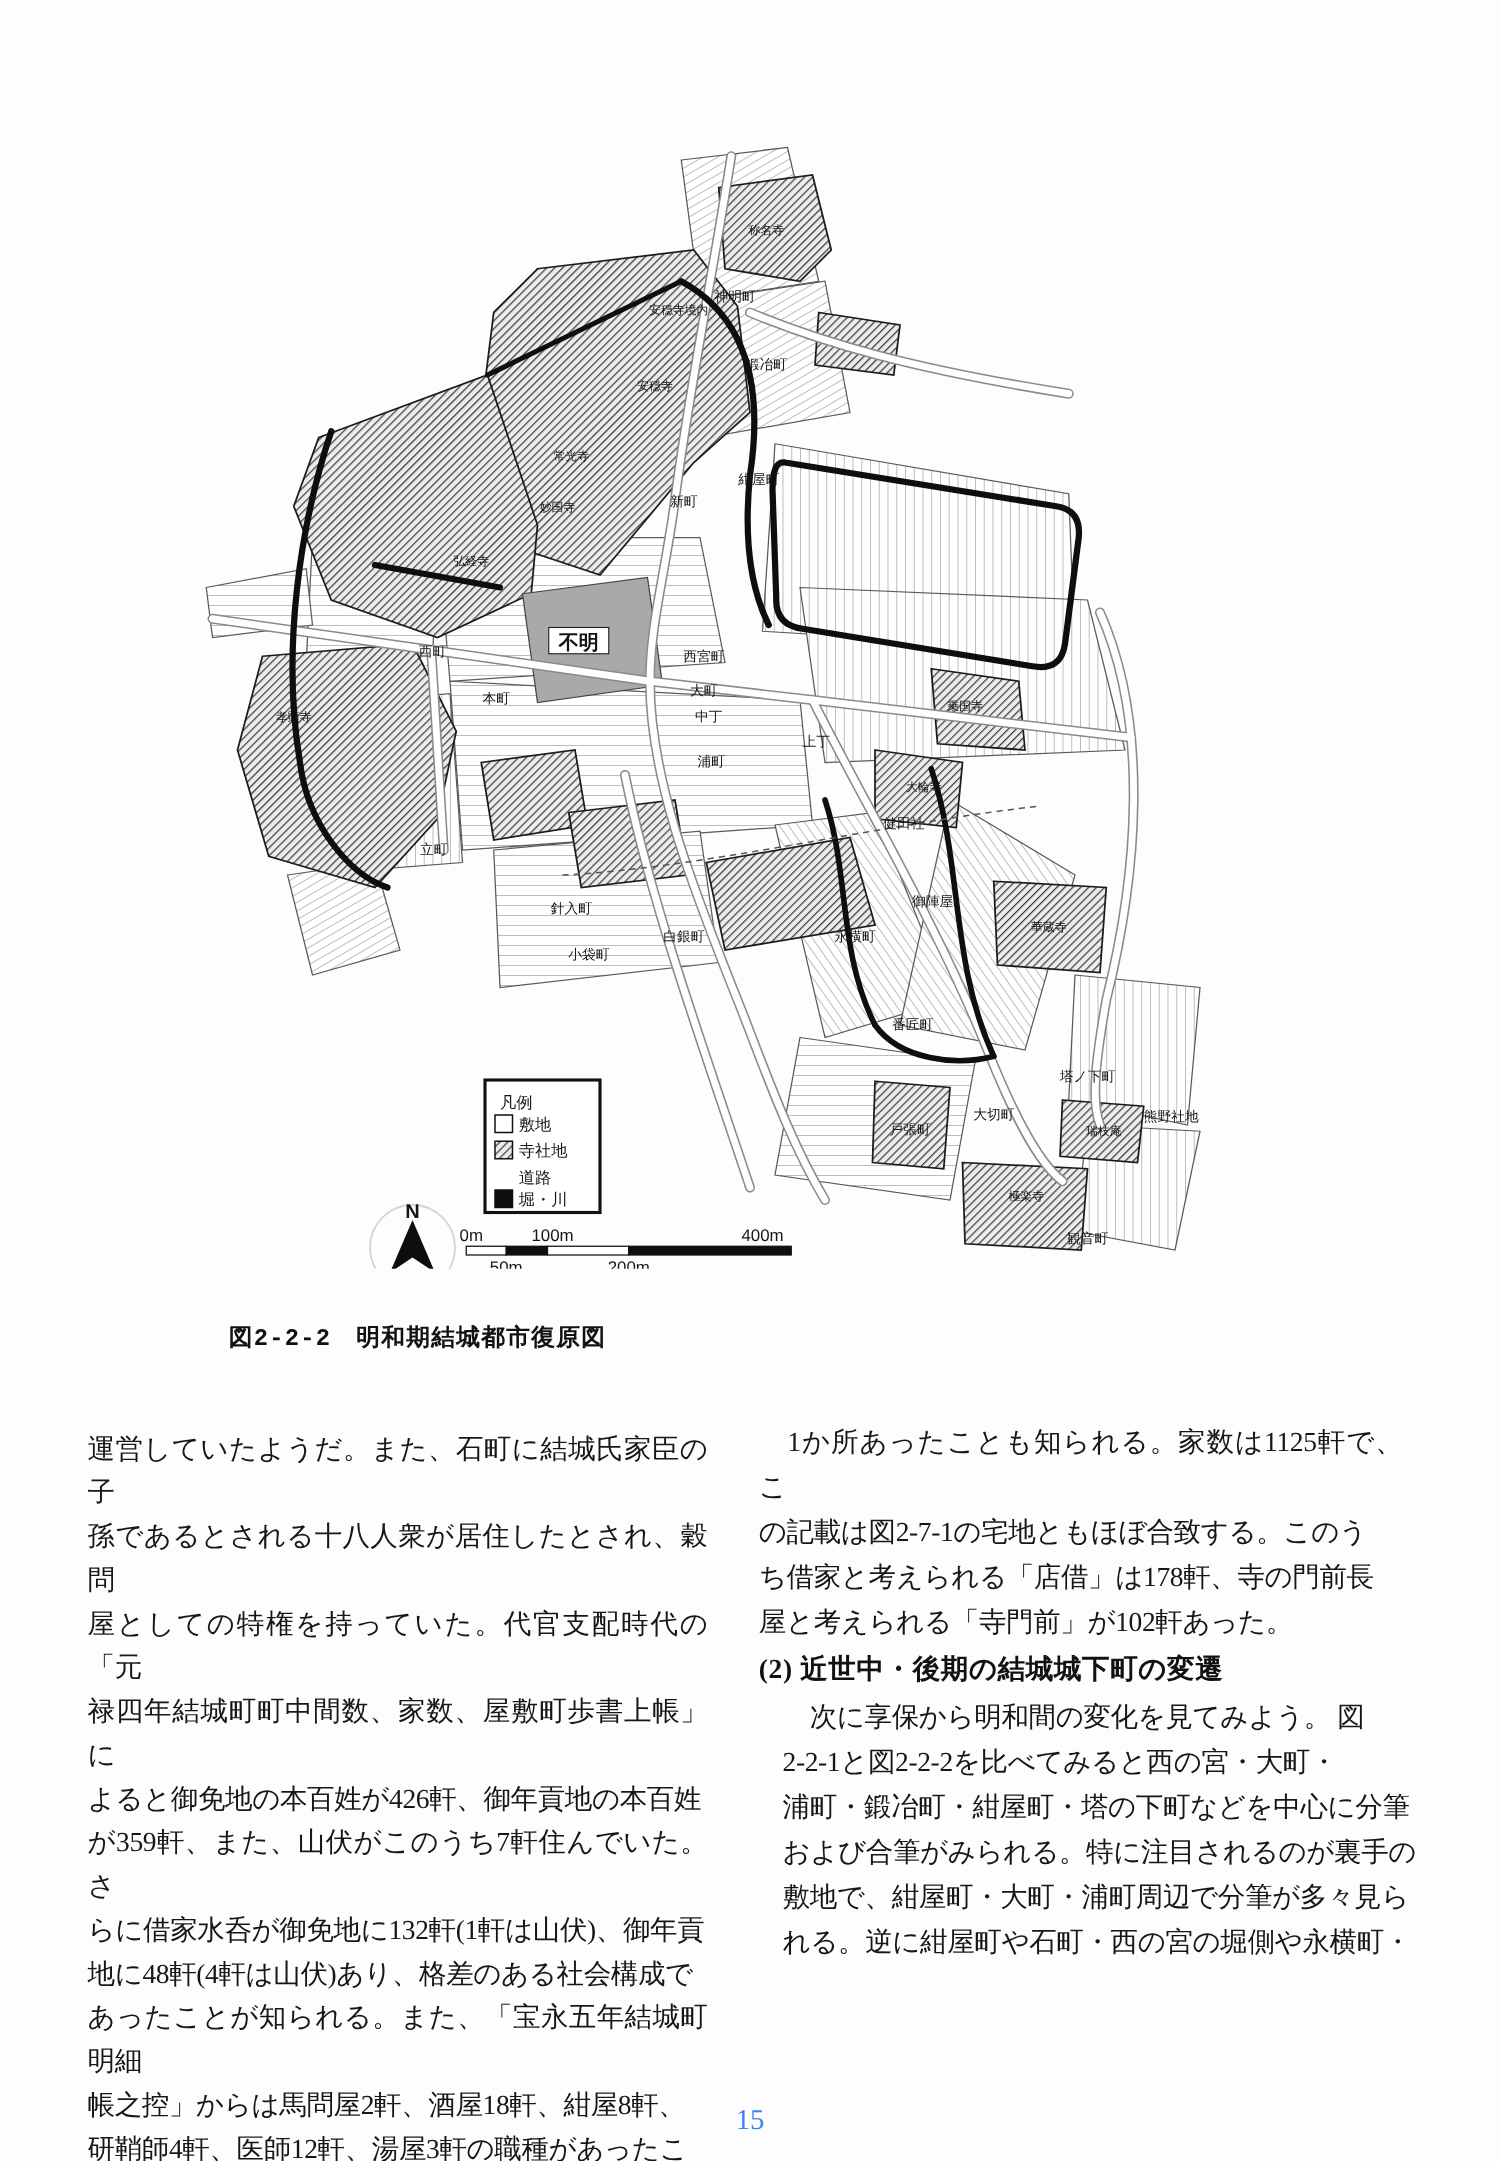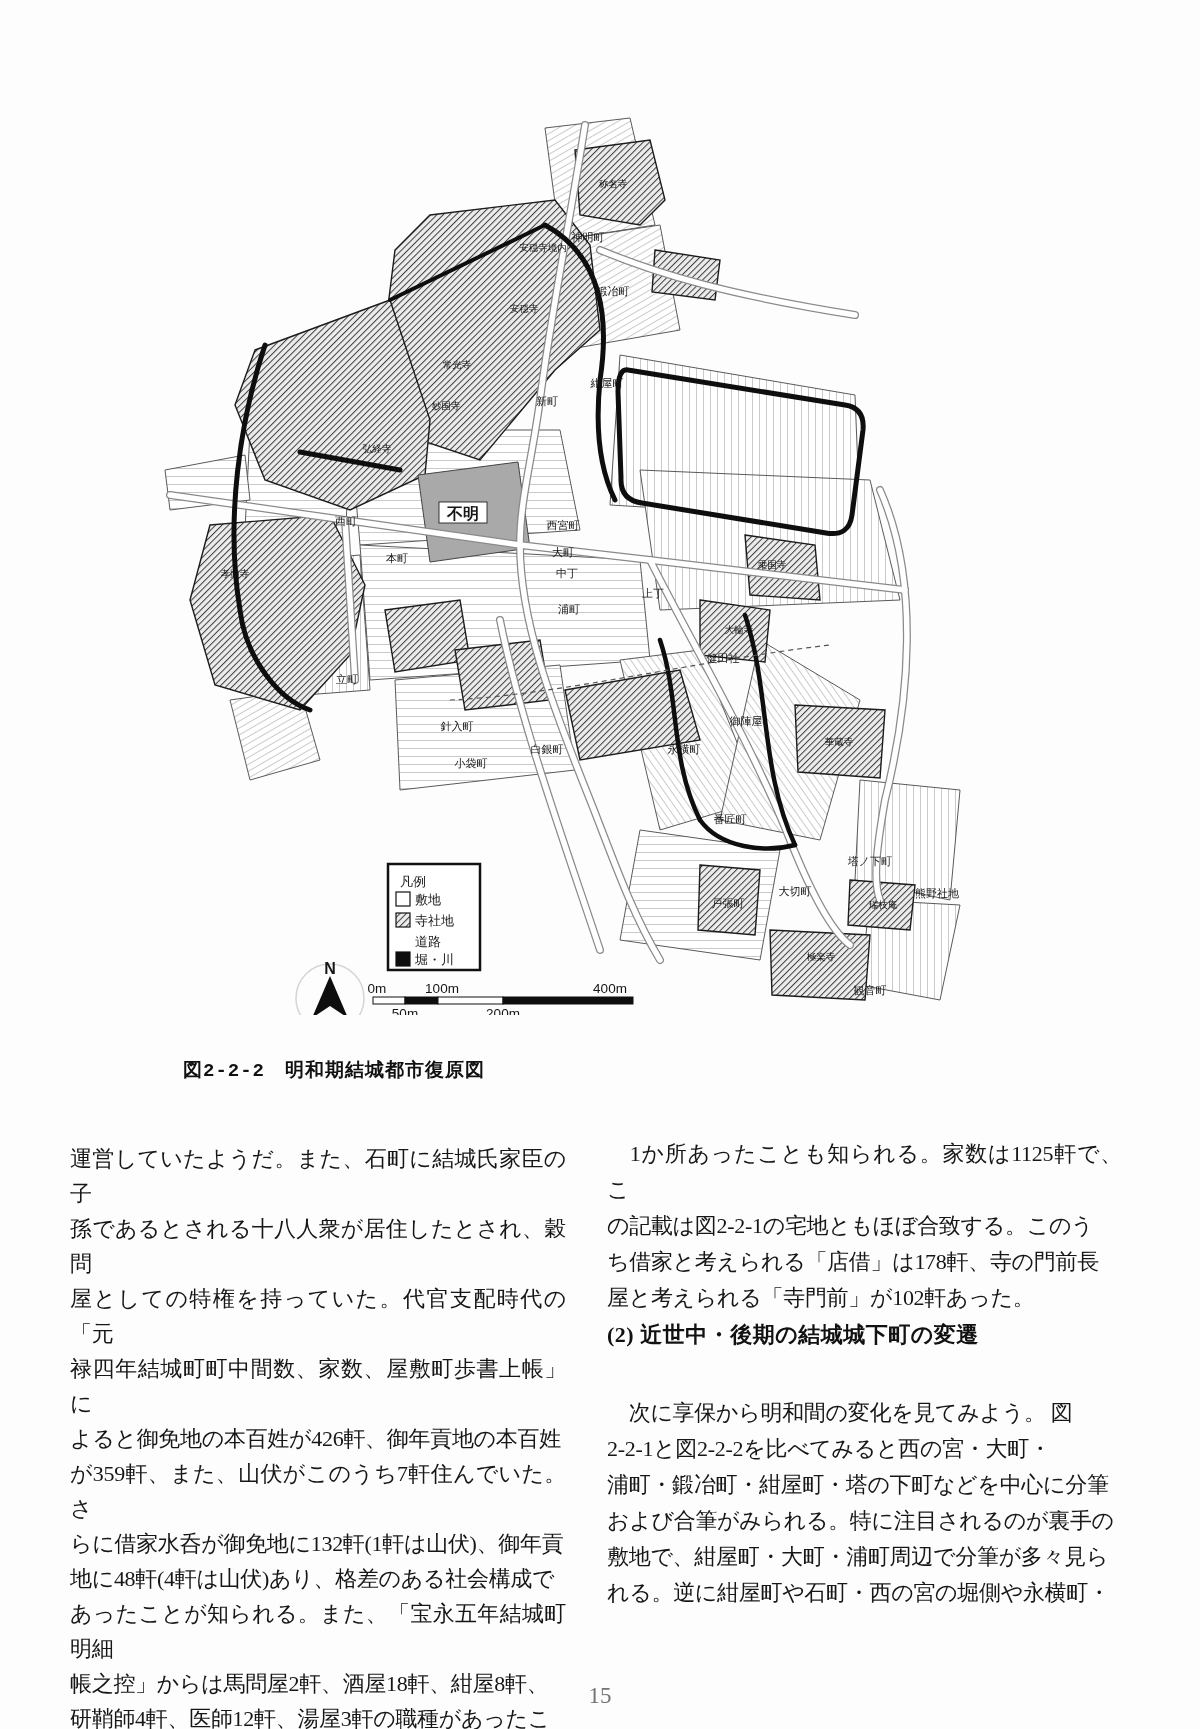--- a/index.html
+++ b/index.html
@@ -34,29 +34,29 @@
     font-family:Liberation Mono, monospace;
     font-size:19px;font-weight:bold;letter-spacing:1px;color:#111;
   }
   .col{
     position:absolute;white-space:pre-line;
     font-size:22px;line-height:35px;letter-spacing:-0.3px;
     text-align:justify;color:#161616;
   }
   .col-left{left:70px;top:1141px;width:496px;}
   .col-right-p1{left:607px;top:1136px;width:515px;line-height:36px;}
-  .col-right-p2{left:607px;top:1356px;width:515px;line-height:36px;margin-top:39px;}
+  .col-right-p2{left:626px;top:1356px;width:515px;line-height:36px;}
   .section-heading{
     position:absolute;left:607px;top:1320px;width:515px;
     font-family:Liberation Serif, serif;
     font-size:22px;font-weight:bold;color:#111;letter-spacing:0.5px;
   }
   .page-number{
     position:absolute;left:0;top:1683px;width:1200px;text-align:center;
-    font-size:23px;color:#737373;
+    font-size:23px;color:#3b82f6;
   }
 </style>
 </head>
 <body>
 
 <svg class="map-figure" viewBox="0 0 910 915">
   <defs>
     <pattern id="hatch" width="4.5" height="4.5" patternUnits="userSpaceOnUse" patternTransform="rotate(45)">
       <rect width="4.5" height="4.5" fill="#ececec"></rect>
       <line x1="0" y1="0" x2="0" y2="4.5" stroke="#3d3d3d" stroke-width="2"></line>
@@ -226,21 +226,21 @@
 禄四年結城町町中間数、家数、屋敷町歩書上帳」に
 よると御免地の本百姓が426軒、御年貢地の本百姓
 が359軒、また、山伏がこのうち7軒住んでいた。さ
 らに借家水呑が御免地に132軒(1軒は山伏)、御年貢
 地に48軒(4軒は山伏)あり、格差のある社会構成で
 あったことが知られる。また、「宝永五年結城町明細
 帳之控」からは馬問屋2軒、酒屋18軒、紺屋8軒、
 研鞘師4軒、医師12軒、湯屋3軒の職種があったこ
 とが知られる。都市施設として西の宮上丁に獄屋が</div>
 <div class="col col-right-p1">　1か所あったことも知られる。家数は1125軒で、こ
-の記載は図2-2-1の宅地ともほぼ合致する。このう
+の記載は図2-7-1の宅地ともほぼ合致する。このう
 ち借家と考えられる「店借」は178軒、寺の門前長
 屋と考えられる「寺門前」が102軒あった。</div>
 <div class="section-heading">(2) 近世中・後期の結城城下町の変遷</div>
 <div class="col col-right-p2">　次に享保から明和間の変化を見てみよう。 図
 2-2-1と図2-2-2を比べてみると西の宮・大町・
 浦町・鍛冶町・紺屋町・塔の下町などを中心に分筆
 および合筆がみられる。特に注目されるのが裏手の
 敷地で、紺屋町・大町・浦町周辺で分筆が多々見ら
 れる。逆に紺屋町や石町・西の宮の堀側や永横町・</div>
 

